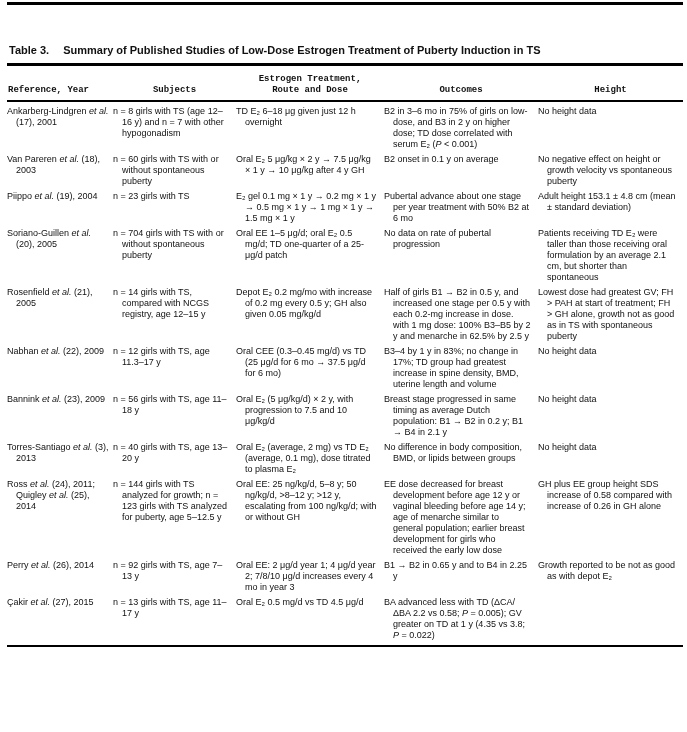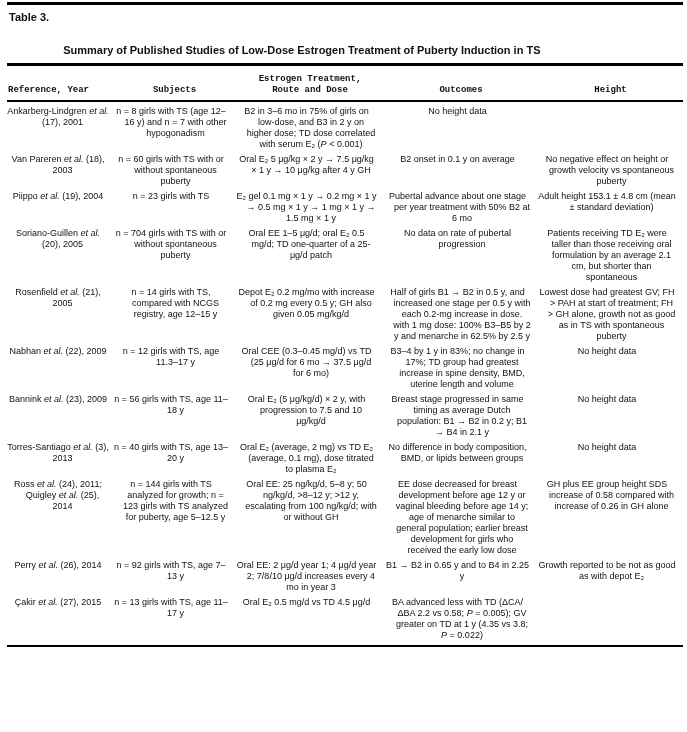--- a/index.html
+++ b/index.html
@@ -18,21 +18,21 @@
   .page {
     width: 676px;
     margin: 2px 4px 0 7px;
   }
   
   .title-bar {
     border-top: 3px solid #000;
     border-bottom: 3px solid #000;
     padding: 6px 2px 7px 2px;
     display: flex;
-    align-items: flex-start;
+    align-items: flex-end;
   }
   .title-label {
     font-size: 11px;
     font-weight: bold;
     white-space: nowrap;
     margin-right: 14px;
   }
   .title-text {
     font-size: 11px;
     font-weight: bold;
@@ -68,21 +68,20 @@
   .row {
     margin-bottom: 4px;
   }
   .cell {
     font-size: 9px;
     line-height: 11px;
     padding-left: 9px;
     text-indent: -9px;
     padding-right: 7px;
     box-sizing: border-box;
-    text-align: center;
   }
   .cell.ref { padding-right: 4px; }
   .bottom-rule {
     border-top: 2px solid #000;
     height: 4px;
   }
   i { font-style: italic; }
 </style>
 </head>
 <body>
@@ -100,20 +99,21 @@
     <div class="th">Estrogen Treatment,<br>Route and Dose</div>
     <div class="th">Outcomes</div>
     <div class="th">Height</div>
   </div>
 
   <div class="tbody">
 
     <div class="grid row">
       <div class="cell ref">Ankarberg-Lindgren <i>et al.</i> (17), 2001</div>
       <div class="cell">n = 8 girls with TS (age 12–16 y) and n = 7 with other hypogonadism</div>
+      <div class="cell">TD E₂ 6–18 μg given just 12 h overnight</div>
       <div class="cell">B2 in 3–6 mo in 75% of girls on low-dose, and B3 in 2 y on higher dose; TD dose correlated with serum E₂ (<i>P</i> &lt; 0.001)</div>
       <div class="cell">No height data</div>
     </div>
 
     <div class="grid row">
       <div class="cell ref">Van Pareren <i>et al.</i> (18), 2003</div>
       <div class="cell">n = 60 girls with TS with or without spontaneous puberty</div>
       <div class="cell">Oral E₂ 5 μg/kg × 2 y → 7.5 μg/kg × 1 y → 10 μg/kg after 4 y GH</div>
       <div class="cell">B2 onset in 0.1 y on average</div>
       <div class="cell">No negative effect on height or growth velocity vs spontaneous puberty</div>

